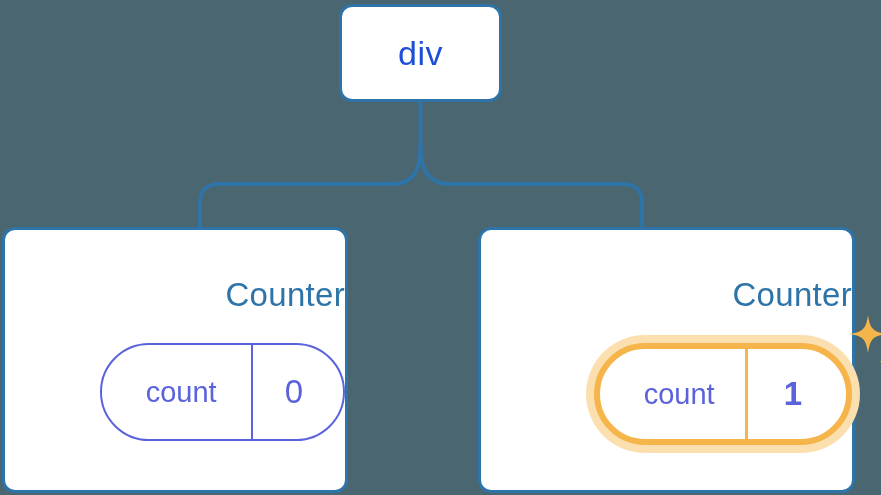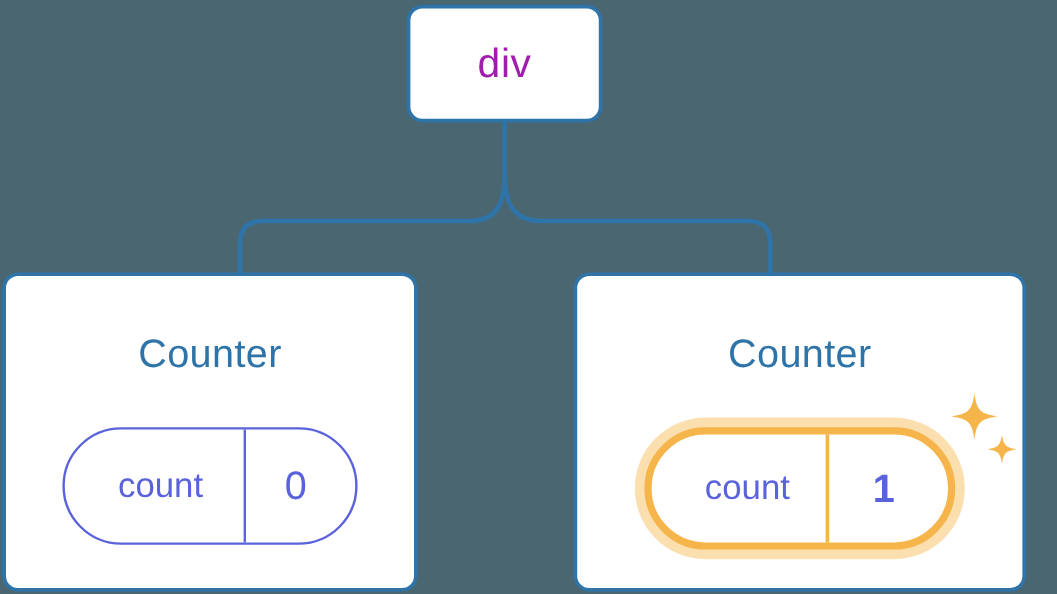--- a/index.html
+++ b/index.html
@@ -36,38 +36,37 @@
     height: 98px;
     background: #FFFFFF;
     border: 3px solid #2E74A8;
     border-radius: 13px;
     box-sizing: border-box;
     display: flex;
     align-items: center;
     justify-content: center;
   }
   .root-label {
-    color: #a21caf;
+    color: #1d4ed8;
     font-size: 34px;
     font-weight: 400;
     letter-spacing: 0.5px;
     line-height: 1;
   }
 
   
   .card {
     position: absolute;
     background: #FFFFFF;
     border: 3px solid #2E74A8;
     border-radius: 13px;
     box-sizing: border-box;
     display: flex;
     flex-direction: column;
-    align-items: center;
-    gap: 13px;
+    align-items: flex-end;
   }
   .card-left  { left: 2px;   top: 227px; width: 346px; height: 266px; }
   .card-right { left: 478px; top: 227px; width: 377px; height: 266px; }
 
   .card-title {
     color: #2E74A8;
     font-size: 33px;
     font-weight: 400;
     line-height: 1;
     margin-top: 48px;

